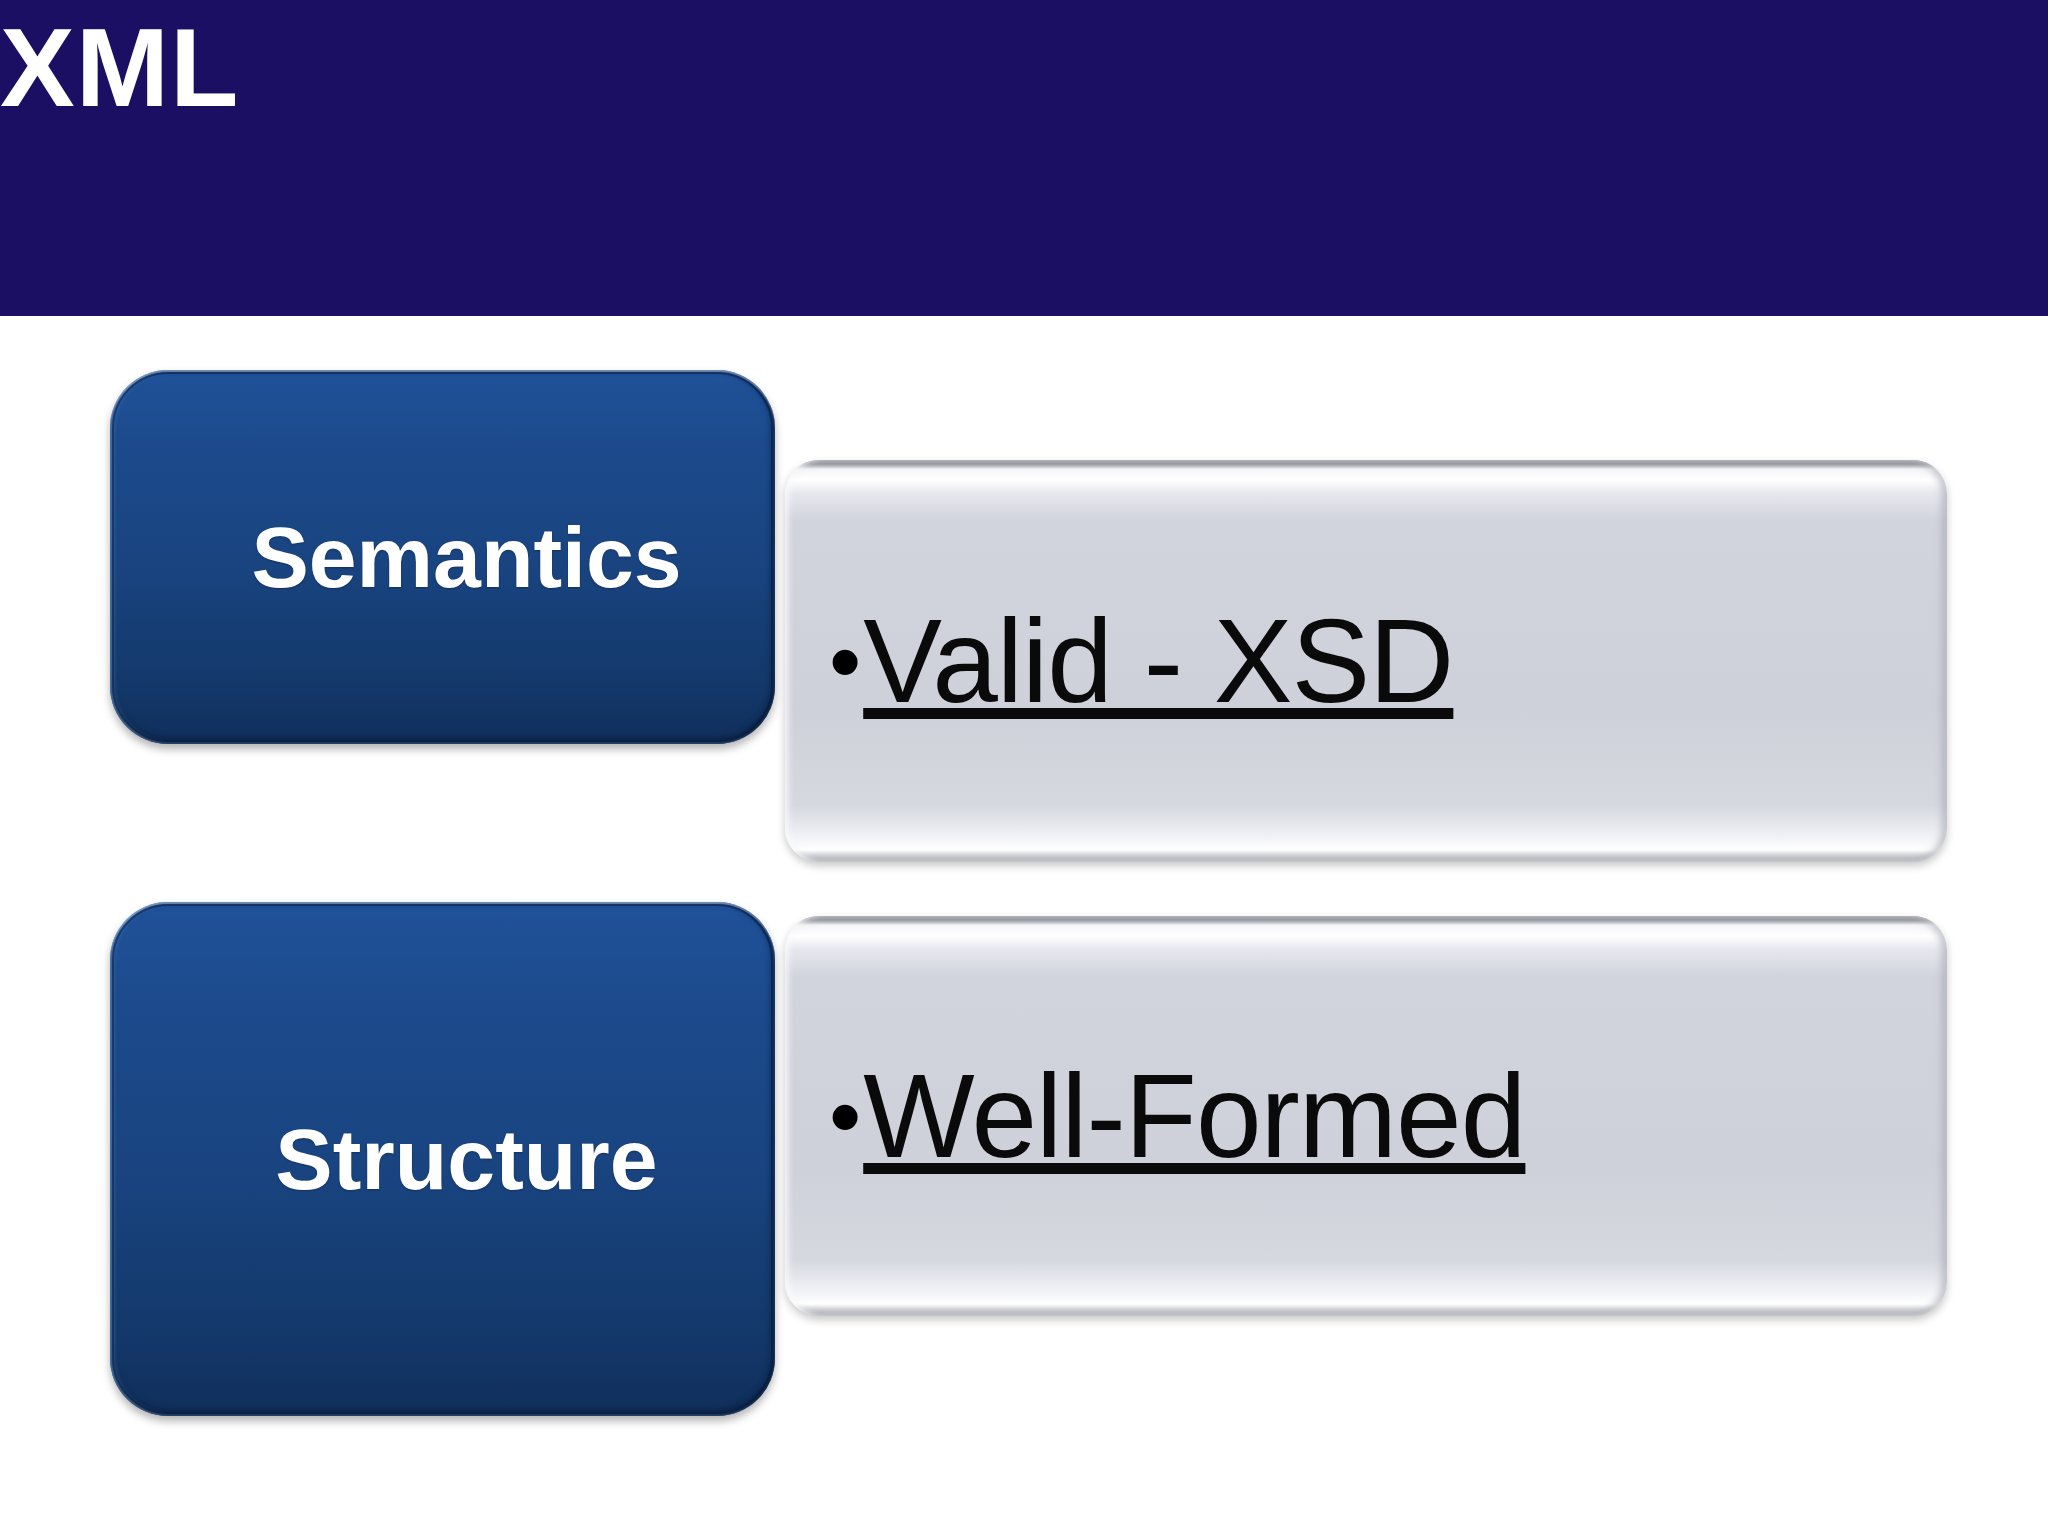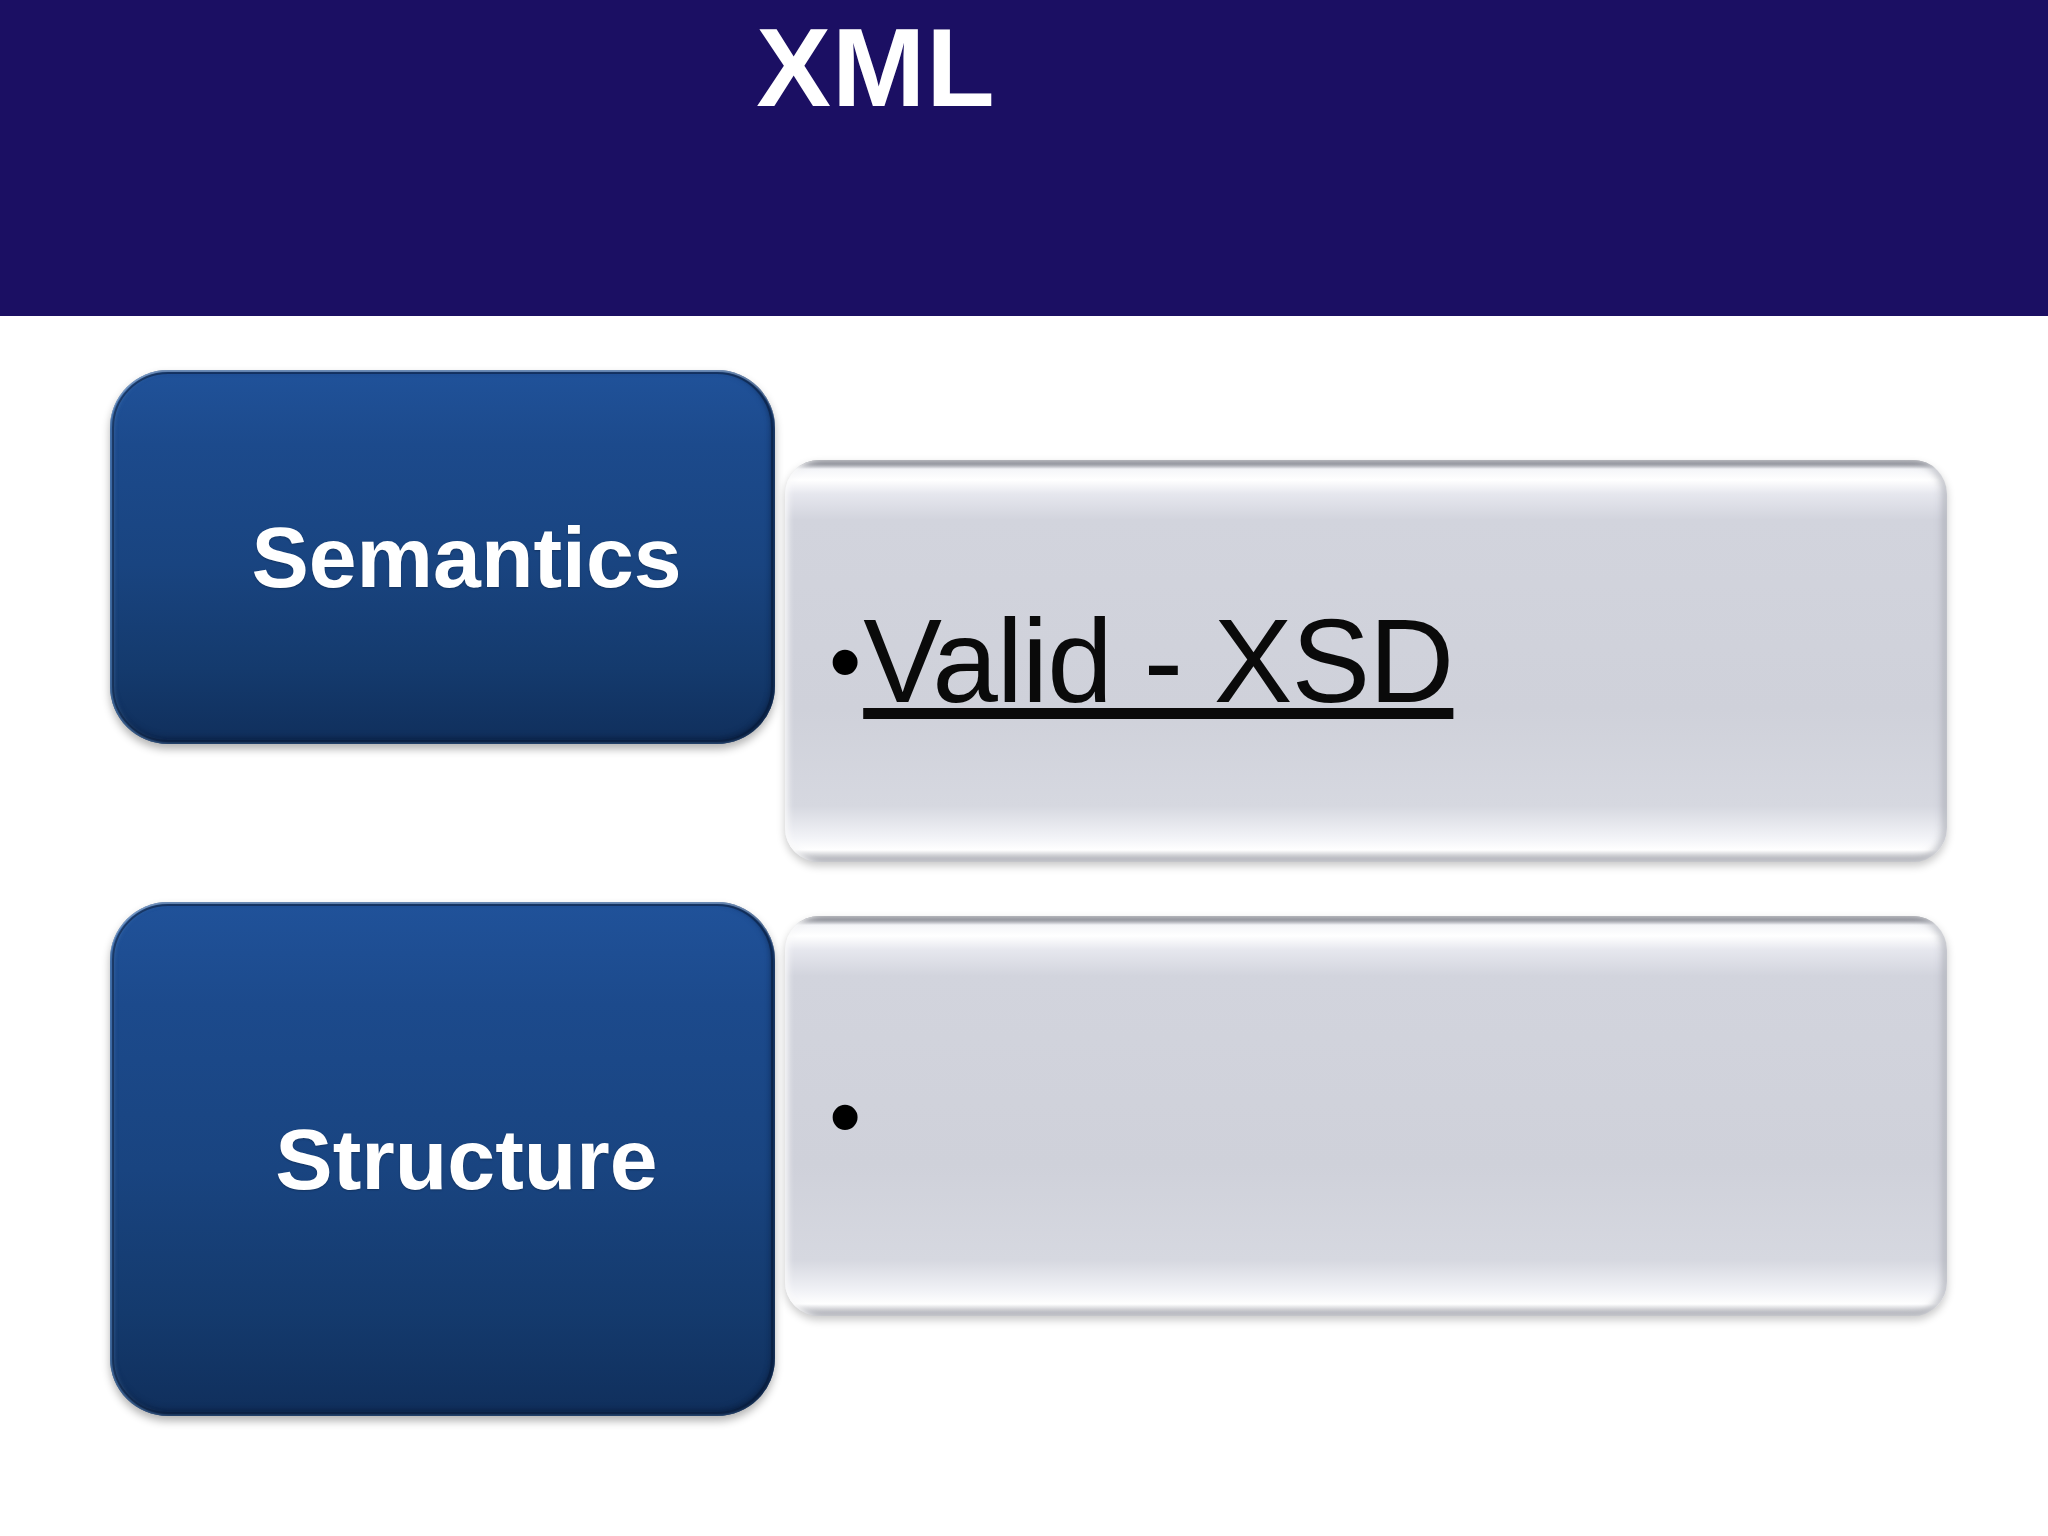--- a/index.html
+++ b/index.html
@@ -23,21 +23,21 @@
     width: 2048px;
     height: 316px;
     background: #1b0f63;
     box-sizing: border-box;
   }
   #title-text {
     position: absolute;
     left: 0;
     top: 8px;
     width: 1752px;
-    text-align: center;
+    text-align: left;
     color: #ffffff;
     font-family: "Liberation Sans", sans-serif;
     font-weight: bold;
     font-size: 112px;
     line-height: 120px;
     letter-spacing: 1px;
   }
 
   
   #diagram {
@@ -188,20 +188,21 @@
     </div>
     <div class="blue-box b0">
       <span class="blue-label">Semantics</span>
     </div>
   </div>
 
   <div class="row row-1">
     <div class="gray-box g1">
       <div class="gray-bullet-line">
         <span class="bullet">•</span>
+        <span class="gray-label">Well-Formed</span>
       </div>
     </div>
     <div class="blue-box b1">
       <span class="blue-label">Structure</span>
     </div>
   </div>
 
 </div>
 
 </body></html>

